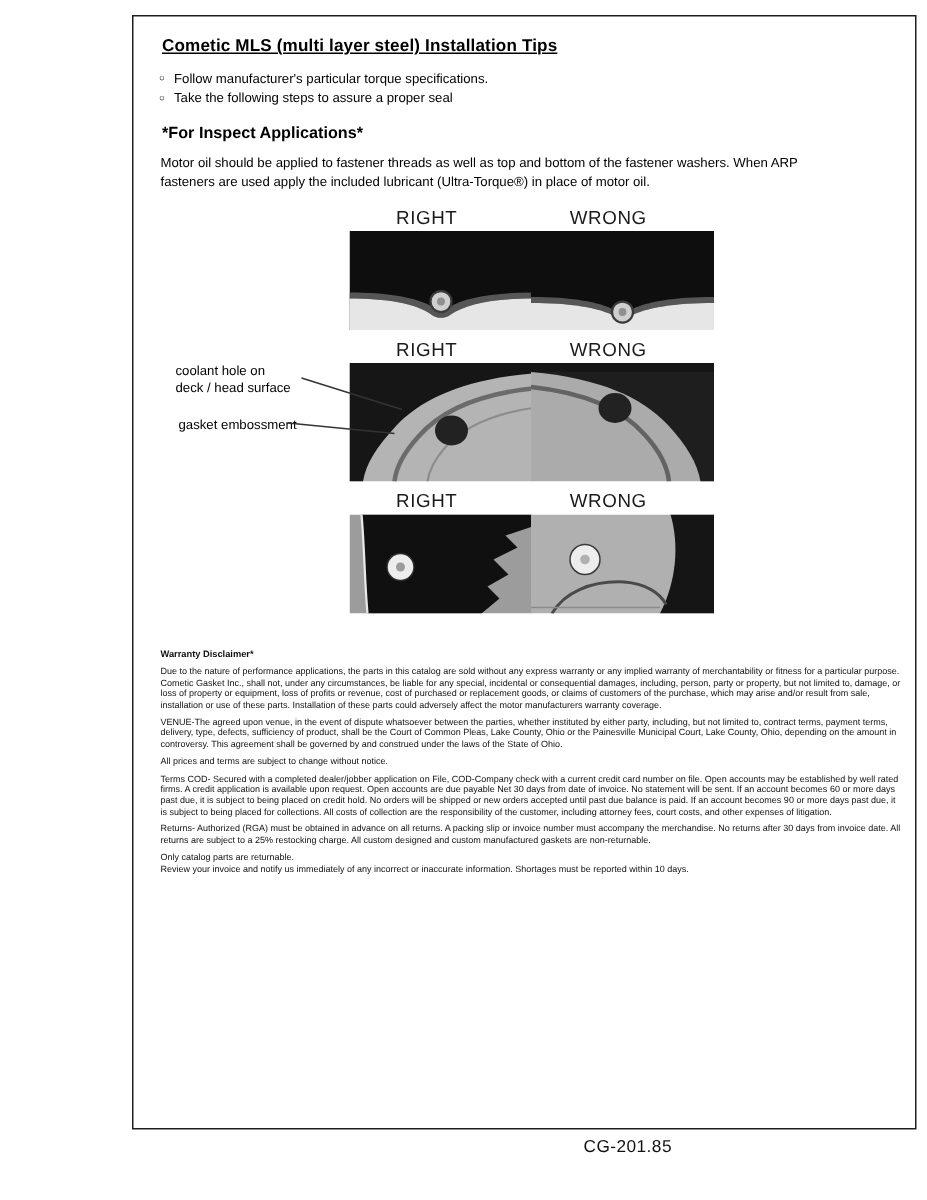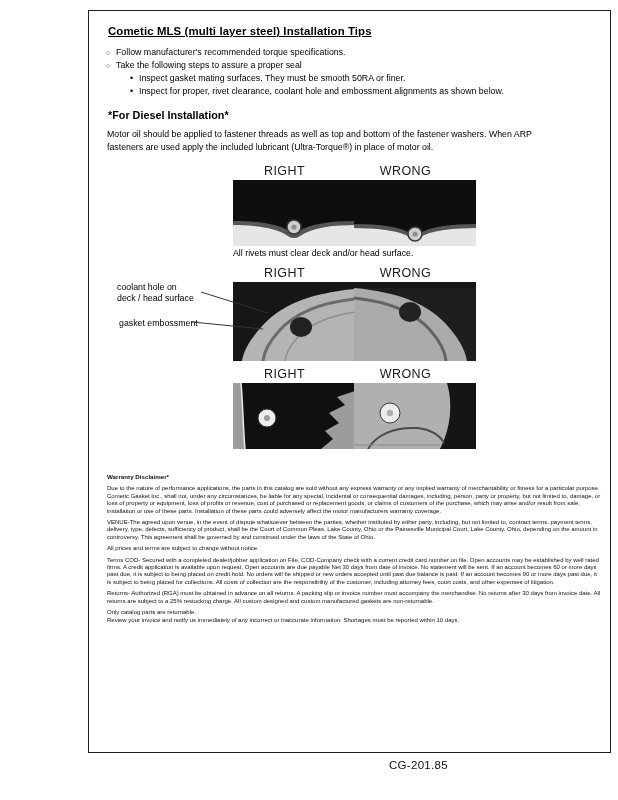--- a/index.html
+++ b/index.html
@@ -55,36 +55,28 @@
 </style>
 </head>
 <body>
 
 <div class="frame">
 
   <h1 class="title">Cometic MLS (multi layer steel) Installation Tips</h1>
 
   <ul class="tips">
     <li class="tip">
-      <span>Follow manufacturer's recommended torque specifications.</span>
+      <span>Follow manufacturer's particular torque specifications.</span>
     </li>
     <li class="tip">
       <span>Take the following steps to assure a proper seal</span>
-      <ul class="subtips">
-        <li class="subtip">
-          <span>Inspect gasket mating surfaces.  They must be smooth 50RA or finer.</span>
-        </li>
-        <li class="subtip">
-          <span>Inspect for proper, rivet clearance, coolant hole and embossment alignments as shown below.</span>
-        </li>
-      </ul>
     </li>
   </ul>
 
-  <h2 class="diesel-heading">*For Diesel Installation*</h2>
+  <h2 class="diesel-heading">*For Inspect Applications*</h2>
   <p class="para">Motor oil should be applied to fastener threads as well as top and bottom of the fastener washers. When ARP fasteners are used apply the included lubricant (Ultra-Torque®) in place of motor oil.</p>
 
   <div class="diagrams">
 
     <div class="drow">
       <div class="pair">
         <div class="dcol">
           <div class="dlabel">RIGHT</div>
           <svg class="dimg" viewBox="0 0 122 66">
             <rect width="122" height="66" fill="#0e0e0e"></rect>
@@ -98,21 +90,20 @@
           <div class="dlabel">WRONG</div>
           <svg class="dimg" viewBox="0 0 122 66">
             <rect width="122" height="66" fill="#0e0e0e"></rect>
             <path d="M0,44 C26,44 46,47 56,53 L66,53 C76,47 96,44 122,44 L122,48 C96,48 76,51 66,57 C63,59.5 59,59.5 56,57 C46,51 26,48 0,48 Z" fill="#565656"></path>
             <path d="M0,48 C26,48 46,51 56,57 C59,59.5 63,59.5 66,57 C76,51 96,48 122,48 L122,66 L0,66 Z" fill="#e6e6e6"></path>
             <circle cx="61" cy="54" r="7" fill="#cfcfcf" stroke="#3a3a3a" stroke-width="1.5"></circle>
             <circle cx="61" cy="54" r="2.6" fill="#8f8f8f"></circle>
           </svg>
         </div>
       </div>
-      <div class="dcaption">All rivets must clear deck and/or head surface.</div>
     </div>
 
     <div class="drow">
       <div class="callout callout-hole">coolant hole on
 deck / head surface</div>
       <div class="callout callout-emb">gasket embossment</div>
       <svg class="callout-lines" viewBox="0 0 190 95">
         <line x1="88" y1="26" x2="155" y2="47" stroke="#333" stroke-width="1"></line>
         <line x1="79" y1="56" x2="150" y2="63" stroke="#333" stroke-width="1"></line>
       </svg>

